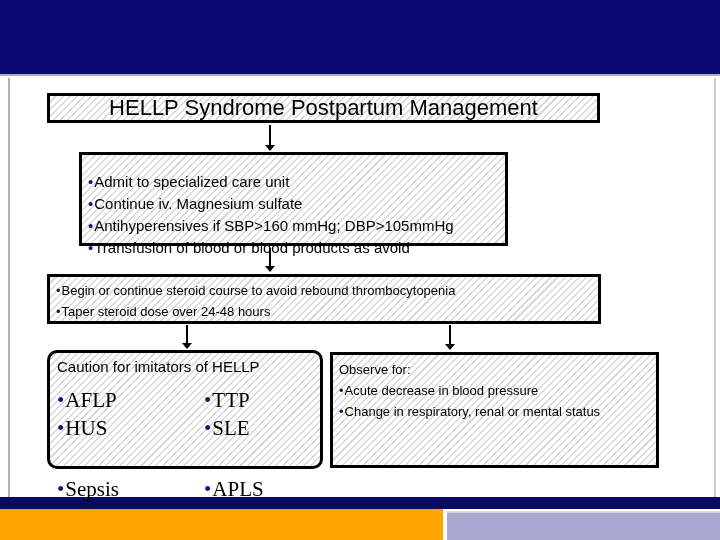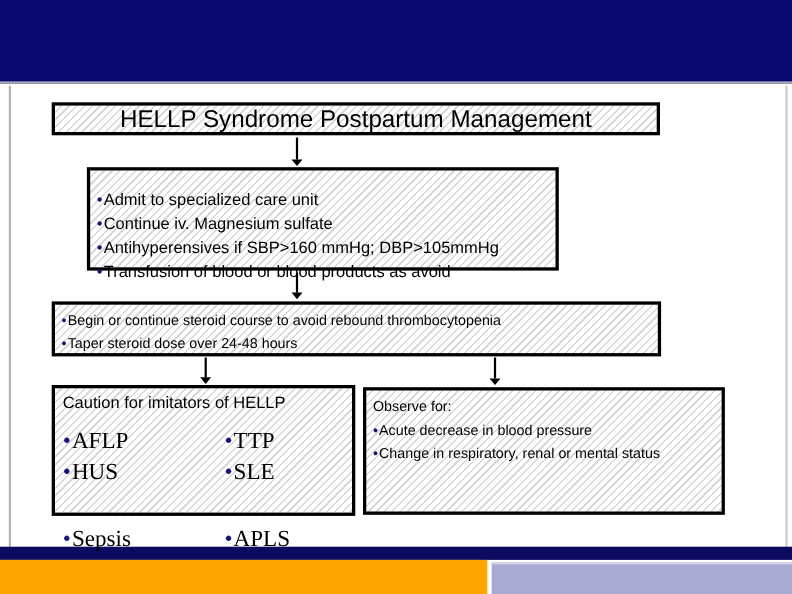--- a/index.html
+++ b/index.html
@@ -20,21 +20,21 @@
   
   .hatch{
     background:repeating-linear-gradient(135deg,#ffffff 0px,#ffffff 3.5px,#d9d9d9 3.5px,#d9d9d9 5px);
     border:3px solid #000;
     box-sizing:border-box;
   }
   .title-box{left:47px;top:93px;width:553px;height:30px;text-align:center;
     font-size:22px;line-height:24px;}
   .care-box{left:47px;top:152px;width:429px;height:94px;padding:16px 2px 0 6px;margin-left:32px;}
   .steroid-box{left:47px;top:274px;width:554px;height:50px;padding:3px 2px 0 6px;}
-  .imitators-box{left:47px;top:350px;width:276px;height:119px;}
+  .imitators-box{left:47px;top:350px;width:276px;height:119px;border-radius:10px;}
   .observe-box{left:330px;top:352px;width:329px;height:116px;padding:4px 2px 0 6px;}
   .line{font-size:15px;line-height:22px;white-space:nowrap;}
   .line21{font-size:13px;line-height:21px;white-space:nowrap;}
   .bullet{color:#16167a;margin-right:1px;}
   .imit-heading{position:absolute;left:7px;top:5px;font-size:15px;white-space:nowrap;}
   .imit-row{position:absolute;left:7px;right:4px;font-size:21px;white-space:nowrap;font-family:Liberation Serif, serif;}
   .imit-cell2{position:absolute;left:147px;top:0;}
   
   .arrow{position:absolute;width:12px;}
   .arrow .shaft{position:absolute;left:50%;transform:translateX(-50%);top:0;width:2px;height:calc(100% - 6px);background:#000;}

